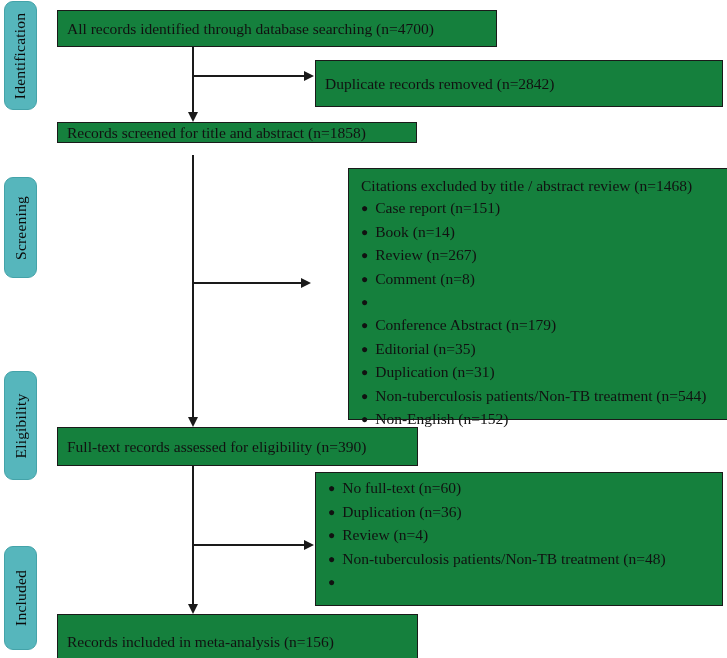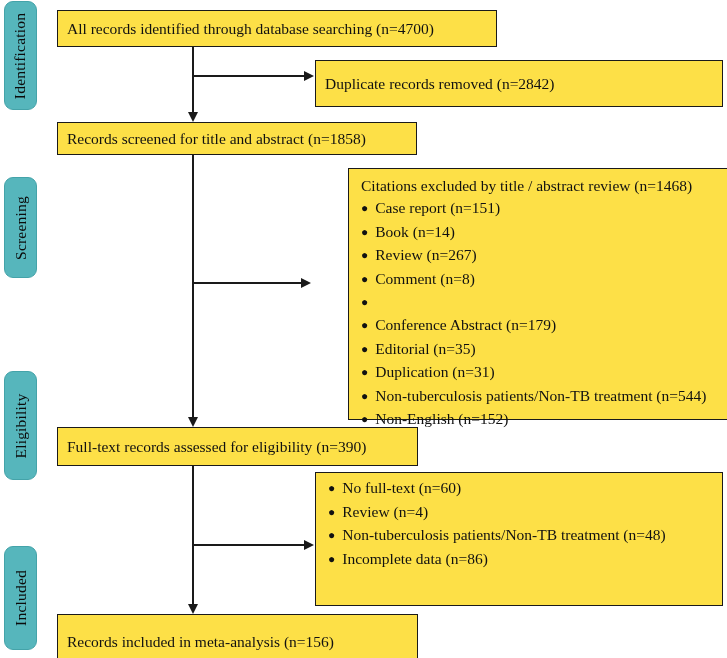--- a/index.html
+++ b/index.html
@@ -35,34 +35,34 @@
     letter-spacing: 0.2px;
   }
   .stage-identification { top: 1px;   height: 109px; }
   .stage-screening      { top: 177px; height: 101px; }
   .stage-eligibility    { top: 371px; height: 109px; }
   .stage-included       { top: 546px; height: 104px; }
 
   
   .fbox {
     position: absolute;
-    background: #fde047;
+    background: #15803d;
     border: 1.5px solid #1a1a1a;
     font-size: 15.5px;
     line-height: 1.25;
   }
   .single {
     display: flex;
     align-items: center;
     padding-left: 9px;
     padding-right: 4px;
   }
   .box-identified  { left: 57px;  top: 10px;  width: 440px; height: 37px; }
   .box-duplicates  { left: 315px; top: 60px;  width: 408px; height: 47px; }
-  .box-screened    { left: 57px;  top: 122px; width: 360px; height: 33px; }
+  .box-screened    { left: 57px;  top: 122px; width: 360px; height: 21px; }
   .box-ta-excluded { left: 312px; top: 168px; width: 413px; height: 252px; padding: 6px 6px 0 12px; margin-left: 36px; }
   .box-assessed    { left: 57px;  top: 427px; width: 361px; height: 39px; }
   .box-ft-excluded { left: 315px; top: 472px; width: 408px; height: 134px; padding: 4px 6px 0 12px; }
   .box-included    { left: 57px;  top: 614px; width: 361px; height: 55px; }
 
   .box-ta-excluded .line { line-height: 22.4px; }
   .box-ft-excluded .line { line-height: 21.6px; }
   .line { display: block; white-space: nowrap; }
   .bullet-row .bullet-icon::before {
     content: "\25CF";
@@ -148,23 +148,24 @@
     <span class="line bullet-row"><span class="bullet-icon"></span><span>Non-tuberculosis patients/Non-TB treatment (n=544)</span></span>
     <span class="line bullet-row"><span class="bullet-icon"></span><span>Non-English (n=152)</span></span>
   </div>
 
   <div class="fbox single box-assessed">
     <span>Full-text records assessed for eligibility (n=390)</span>
   </div>
 
   <div class="fbox box-ft-excluded">
     <span class="line bullet-row"><span class="bullet-icon"></span><span>No full-text (n=60)</span></span>
+    <span class="line bullet-row"><span class="bullet-icon"></span><span>Duplication (n=36)</span></span>
     <span class="line bullet-row"><span class="bullet-icon"></span><span>Review (n=4)</span></span>
     <span class="line bullet-row"><span class="bullet-icon"></span><span>Non-tuberculosis patients/Non-TB treatment (n=48)</span></span>
-    <span class="line bullet-row"><span class="bullet-icon"></span><span>Incomplete data (n=86)</span></span>
+    <span class="line bullet-row"><span class="bullet-icon"></span></span>
   </div>
 
   <div class="fbox single box-included">
     <span>Records included in meta-analysis (n=156)</span>
   </div>
 
   <div class="vline v1"></div>
   <div class="arr-down ad1"></div>
   <div class="hline h1"></div>
   <div class="arr-right ar1"></div>

